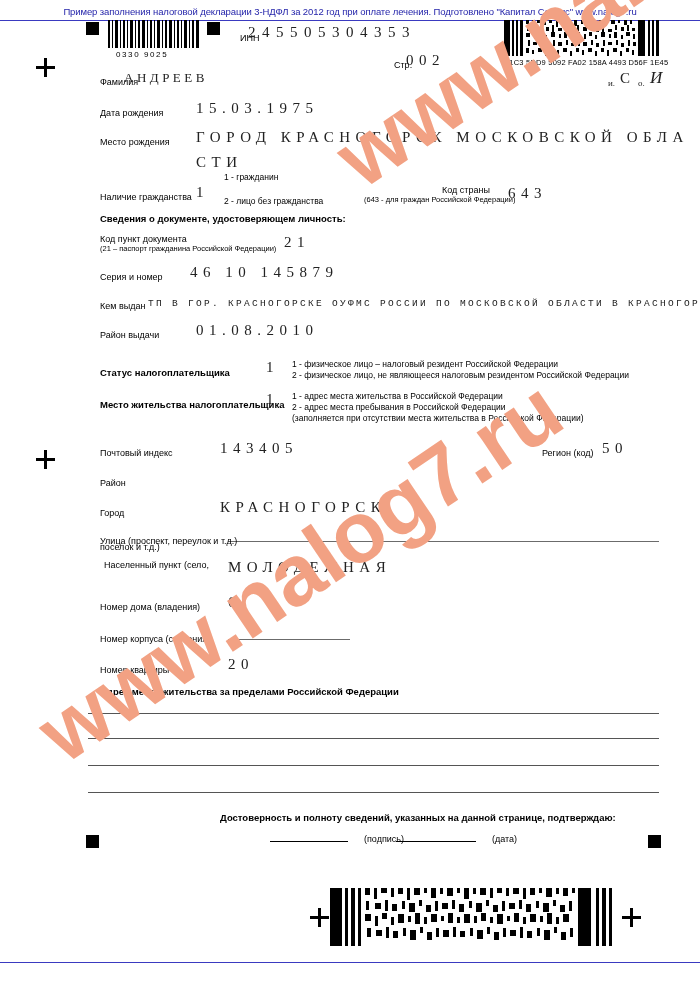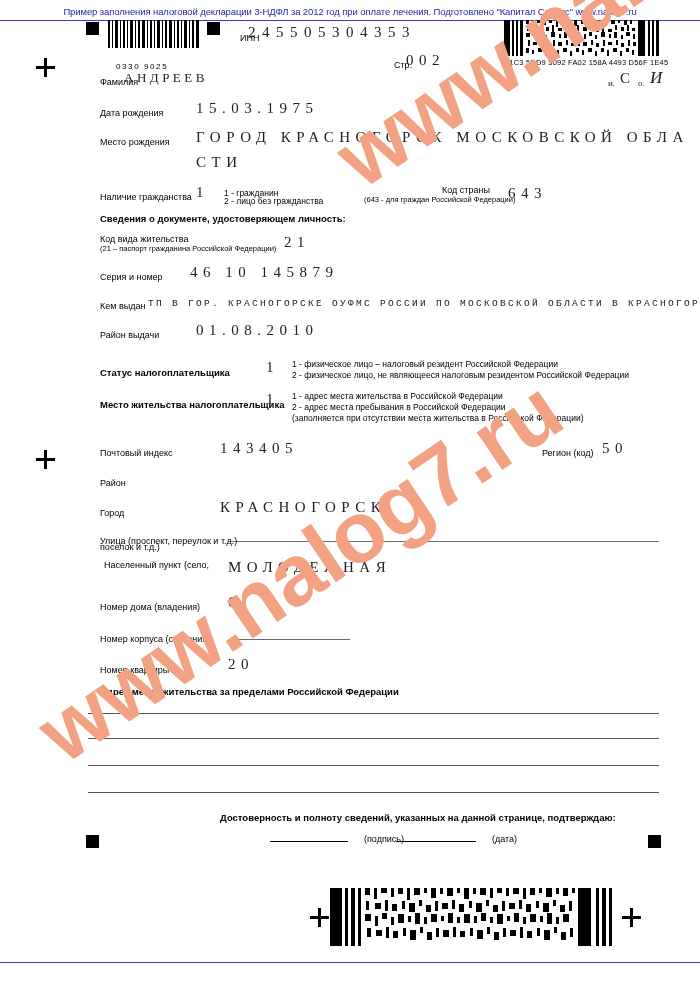--- a/index.html
+++ b/index.html
@@ -210,21 +210,21 @@
     <rect x="57" y="0" width="2" height="28" fill="#000"></rect>
     <rect x="61" y="0" width="3" height="28" fill="#000"></rect>
     <rect x="66" y="0" width="1" height="28" fill="#000"></rect>
     <rect x="69" y="0" width="2" height="28" fill="#000"></rect>
     <rect x="73" y="0" width="1" height="28" fill="#000"></rect>
     <rect x="76" y="0" width="3" height="28" fill="#000"></rect>
     <rect x="81" y="0" width="1" height="28" fill="#000"></rect>
     <rect x="84" y="0" width="2" height="28" fill="#000"></rect>
     <rect x="88" y="0" width="3" height="28" fill="#000"></rect>
   </svg>
-  <div class="bc-caption" style="left:116px; top:50px;margin-top:12px;">0330 9025</div>
+  <div class="bc-caption" style="left:116px; top:50px;">0330 9025</div>
 
   <div class="sq" style="left:207px; top:22px;"></div>
 
   <div class="lbl" style="left:228px; top:33px;">ИНН</div>
   <div class="val inn" style="left:248px; top:24px;">245505304353</div>
 
   <div class="lbl" style="left:382px; top:60px;">Стр.</div>
   <div class="val" style="left:406px; top:52px;">002</div>
 
   <svg class="barcode" style="left:504px; top:20px;" width="157" height="36" viewBox="0 0 157 36" preserveAspectRatio="none">
@@ -346,30 +346,30 @@
 
   <div class="lbl" style="left:88px; top:108px;">Дата рождения</div>
   <div class="val" style="left:196px; top:100px;">15.03.1975</div>
 
   <div class="lbl" style="left:88px; top:137px;">Место рождения</div>
   <div class="val" style="left:196px; top:129px;">ГОРОД КРАСНОГОРСК МОСКОВСКОЙ ОБЛА</div>
   <div class="val" style="left:196px; top:154px;">СТИ</div>
 
   <div class="lbl" style="left:88px; top:192px;">Наличие гражданства</div>
   <div class="val" style="left:196px; top:184px;">1</div>
-  <div class="opt" style="left:224px; top:188px;">1 - гражданин</div>
+  <div class="opt" style="left:224px; top:172px;">1 - гражданин</div>
   <div class="opt" style="left:224px; top:196px;">2 - лицо без гражданства</div>
 
   <div class="lbl" style="left:430px; top:185px;">Код страны</div>
   <div class="lbl lbl-sm" style="left:352px; top:195px;">(643 - для граждан Российской Федерации)</div>
   <div class="val" style="left:508px; top:185px;">643</div>
 
   <div class="lbl lbl-b" style="left:88px; top:213px;">Сведения о документе, удостоверяющем личность:</div>
 
-  <div class="lbl" style="left:88px; top:234px;">Код вида жительства</div>
+  <div class="lbl" style="left:88px; top:234px;">Код пункт документа</div>
   <div class="lbl lbl-sm" style="left:88px; top:244px;">(21 – паспорт гражданина Российской Федерации)</div>
   <div class="val" style="left:284px; top:234px;">21</div>
 
   <div class="lbl" style="left:88px; top:272px;">Серия и номер</div>
   <div class="val" style="left:190px; top:264px;">46 10 145879</div>
 
   <div class="lbl" style="left:88px; top:301px;">Кем выдан</div>
   <div class="val val-mono" style="left:148px; top:298px;">ТП В ГОР. КРАСНОГОРСКЕ ОУФМС РОССИИ ПО МОСКОВСКОЙ ОБЛАСТИ В КРАСНОГОРСКОМ Р-НЕ</div>
 
   <div class="lbl" style="left:88px; top:330px;">Район выдачи</div>

